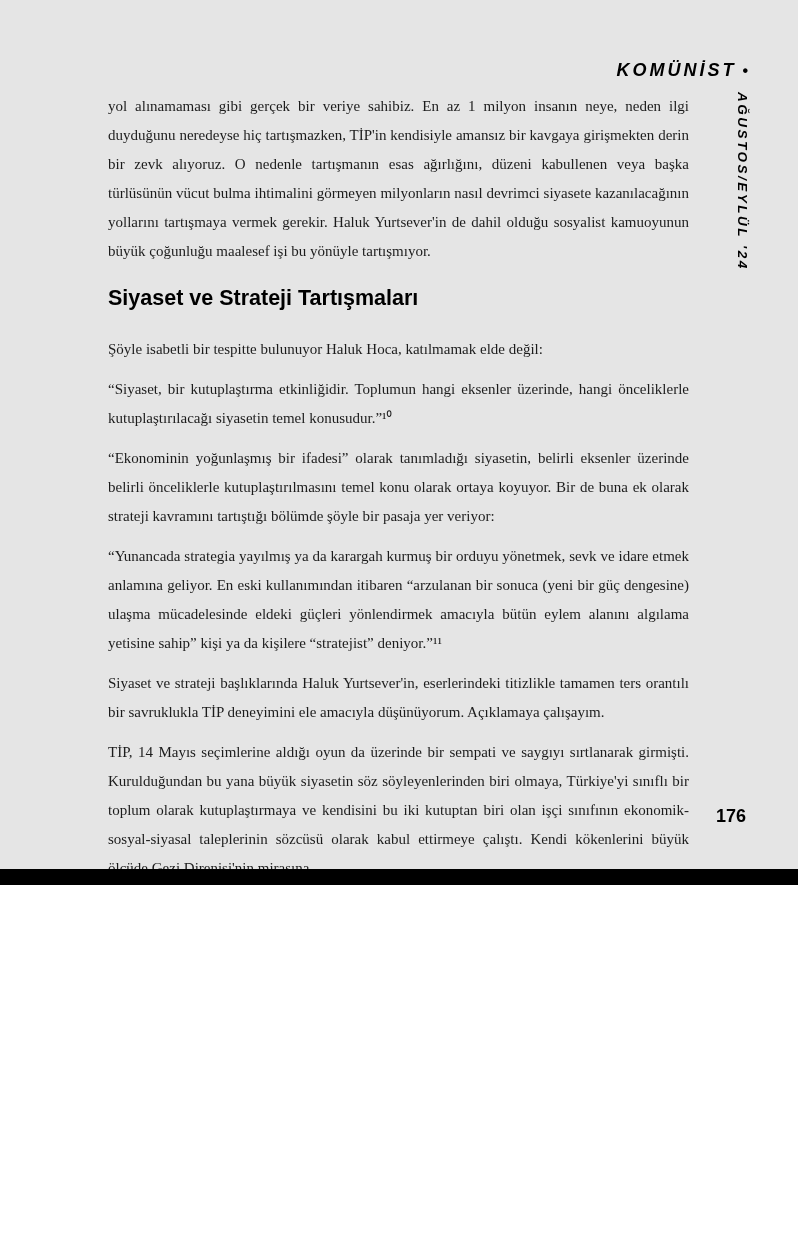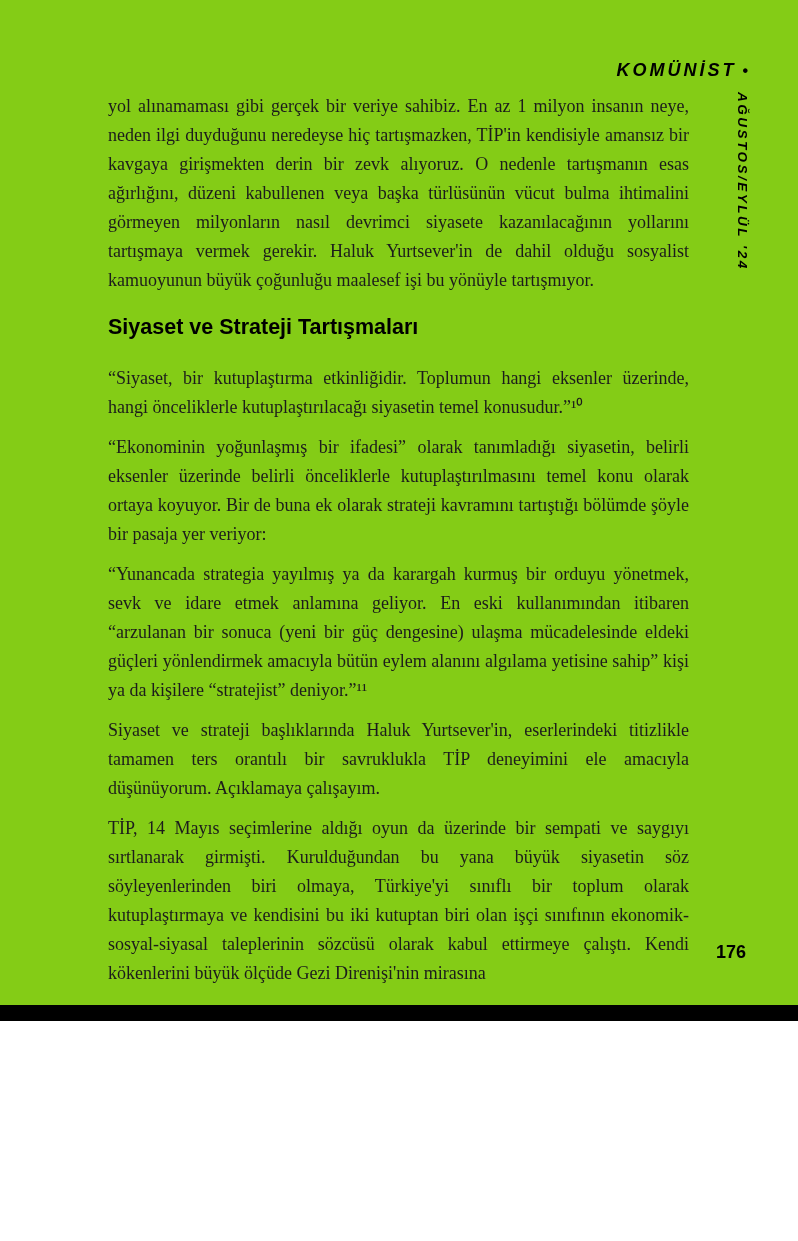--- a/index.html
+++ b/index.html
@@ -1,21 +1,21 @@
 <!DOCTYPE html>
 <html lang="tr"><head>
 <meta charset="utf-8">
 <style>
   * { margin: 0; padding: 0; box-sizing: border-box; }
   html, body { background: #ffffff; }
   .page {
     position: relative;
     width: 798px;
-    height: 1021px;
-    background: #84cc16;
+    height: 885px;
+    background: #e5e5e5;
     overflow: hidden;
     font-family: "Liberation Serif", serif;
     color: #1c1c1c;
   }
   .masthead {
     position: absolute;
     top: 60px;
     right: 50px;
     font-family: "Liberation Sans", sans-serif;
     font-style: italic;
@@ -44,21 +44,21 @@
     color: #000;
     white-space: nowrap;
   }
   .article {
     position: absolute;
     top: 92px;
     left: 108px;
     width: 585px;
   }
   .article p.para {
-    font-size: 18px;
+    font-size: 15px;
     line-height: 29px;
     text-align: justify;
     margin: 0 4px 11px 0;
   }
   .article h2.heading {
     font-family: "Liberation Sans", sans-serif;
     font-weight: 700;
     font-size: 21.5px;
     color: #000;
     margin: 20px 0 24px 0;
@@ -89,20 +89,21 @@
 
   <div class="masthead">
     <span>KOMÜNİST</span><span class="bullet">•</span>
   </div>
 
   <div class="edition-vertical">AĞUSTOS/EYLÜL '24</div>
 
   <div class="article">
       <p class="para">yol alınamaması gibi gerçek bir veriye sahibiz. En az 1 milyon insanın neye, neden ilgi duyduğunu neredeyse hiç tartışmazken, TİP'in kendisiyle amansız bir kavgaya girişmekten derin bir zevk alıyoruz. O nedenle tartışmanın esas ağırlığını, düzeni kabullenen veya başka türlüsünün vücut bulma ihtimalini görmeyen milyonların nasıl devrimci siyasete kazanılacağının yollarını tartışmaya vermek gerekir. Haluk Yurtsever'in de dahil olduğu sosyalist kamuoyunun büyük çoğunluğu maalesef işi bu yönüyle tartışmıyor.</p>
       <h2 class="heading">Siyaset ve Strateji Tartışmaları</h2>
+      <p class="para">Şöyle isabetli bir tespitte bulunuyor Haluk Hoca, katılmamak elde değil:</p>
       <p class="para">“Siyaset, bir kutuplaştırma etkinliğidir. Toplumun hangi eksenler üzerinde, hangi önceliklerle kutuplaştırılacağı siyasetin temel konusudur.”¹⁰</p>
       <p class="para">“Ekonominin yoğunlaşmış bir ifadesi” olarak tanımladığı siyasetin, belirli eksenler üzerinde belirli önceliklerle kutuplaştırılmasını temel konu olarak ortaya koyuyor. Bir de buna ek olarak strateji kavramını tartıştığı bölümde şöyle bir pasaja yer veriyor:</p>
       <p class="para">“Yunancada strategia yayılmış ya da karargah kurmuş bir orduyu yönetmek, sevk ve idare etmek anlamına geliyor. En eski kullanımından itibaren “arzulanan bir sonuca (yeni bir güç dengesine) ulaşma mücadelesinde eldeki güçleri yönlendirmek amacıyla bütün eylem alanını algılama yetisine sahip” kişi ya da kişilere “stratejist” deniyor.”¹¹</p>
       <p class="para">Siyaset ve strateji başlıklarında Haluk Yurtsever'in, eserlerindeki titizlikle tamamen ters orantılı bir savruklukla TİP deneyimini ele amacıyla düşünüyorum. Açıklamaya çalışayım.</p>
       <p class="para">TİP, 14 Mayıs seçimlerine aldığı oyun da üzerinde bir sempati ve saygıyı sırtlanarak girmişti. Kurulduğundan bu yana büyük siyasetin söz söyleyenlerinden biri olmaya, Türkiye'yi sınıflı bir toplum olarak kutuplaştırmaya ve kendisini bu iki kutuptan biri olan işçi sınıfının ekonomik-sosyal-siyasal taleplerinin sözcüsü olarak kabul ettirmeye çalıştı. Kendi kökenlerini büyük ölçüde Gezi Direnişi'nin mirasına</p>
     </div>
 
   <div class="page-number">176</div>
 
   <div class="bottom-bar"></div>

